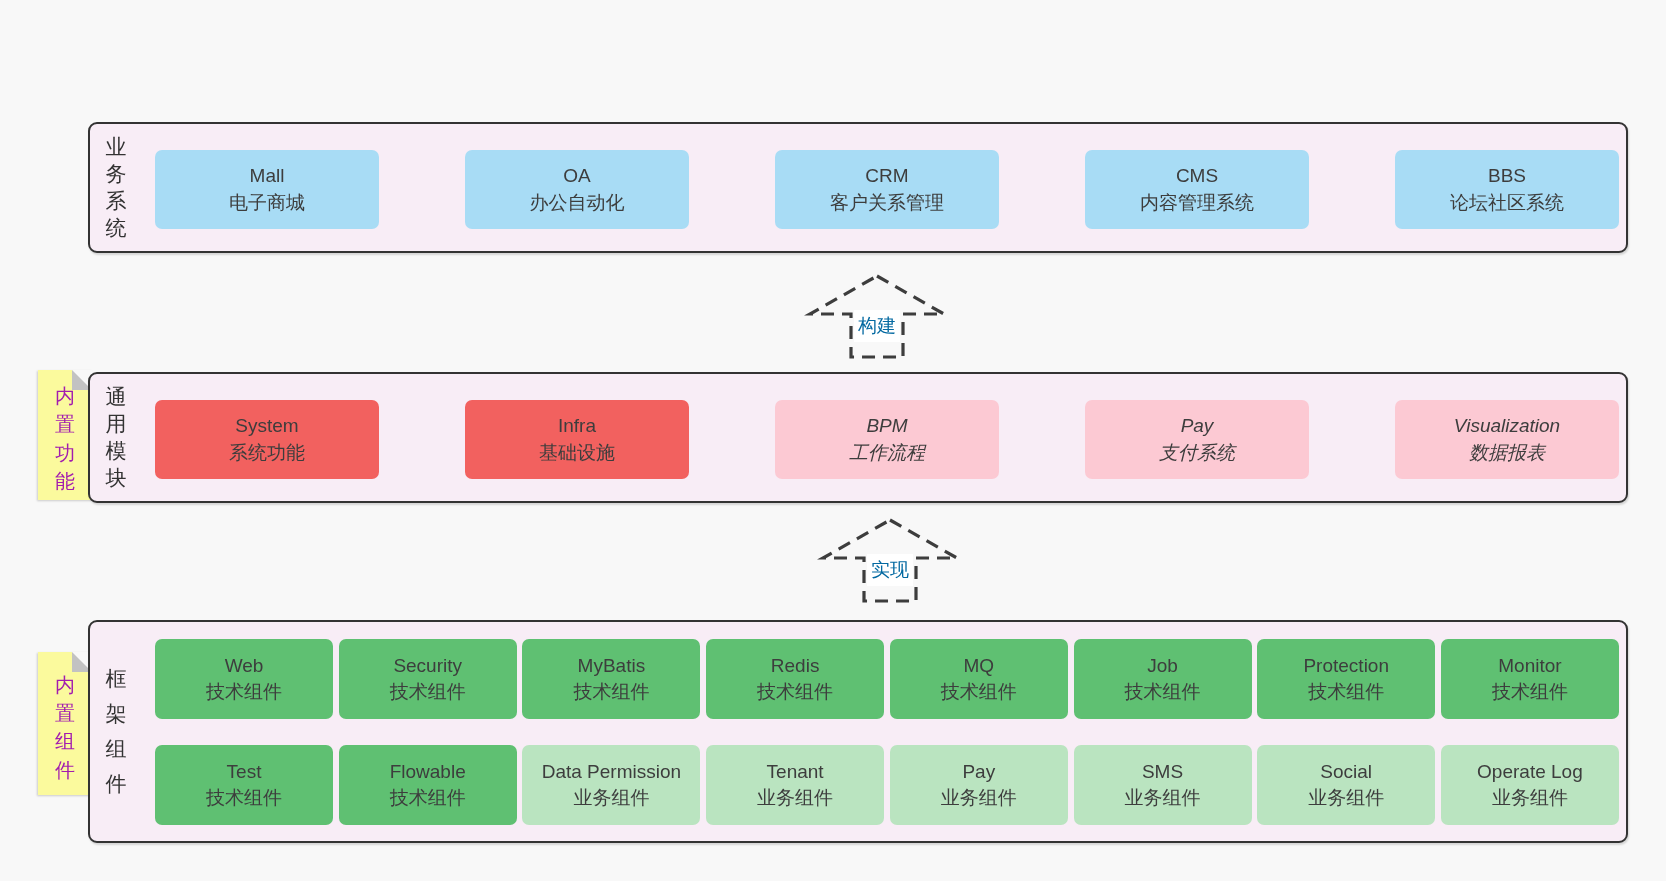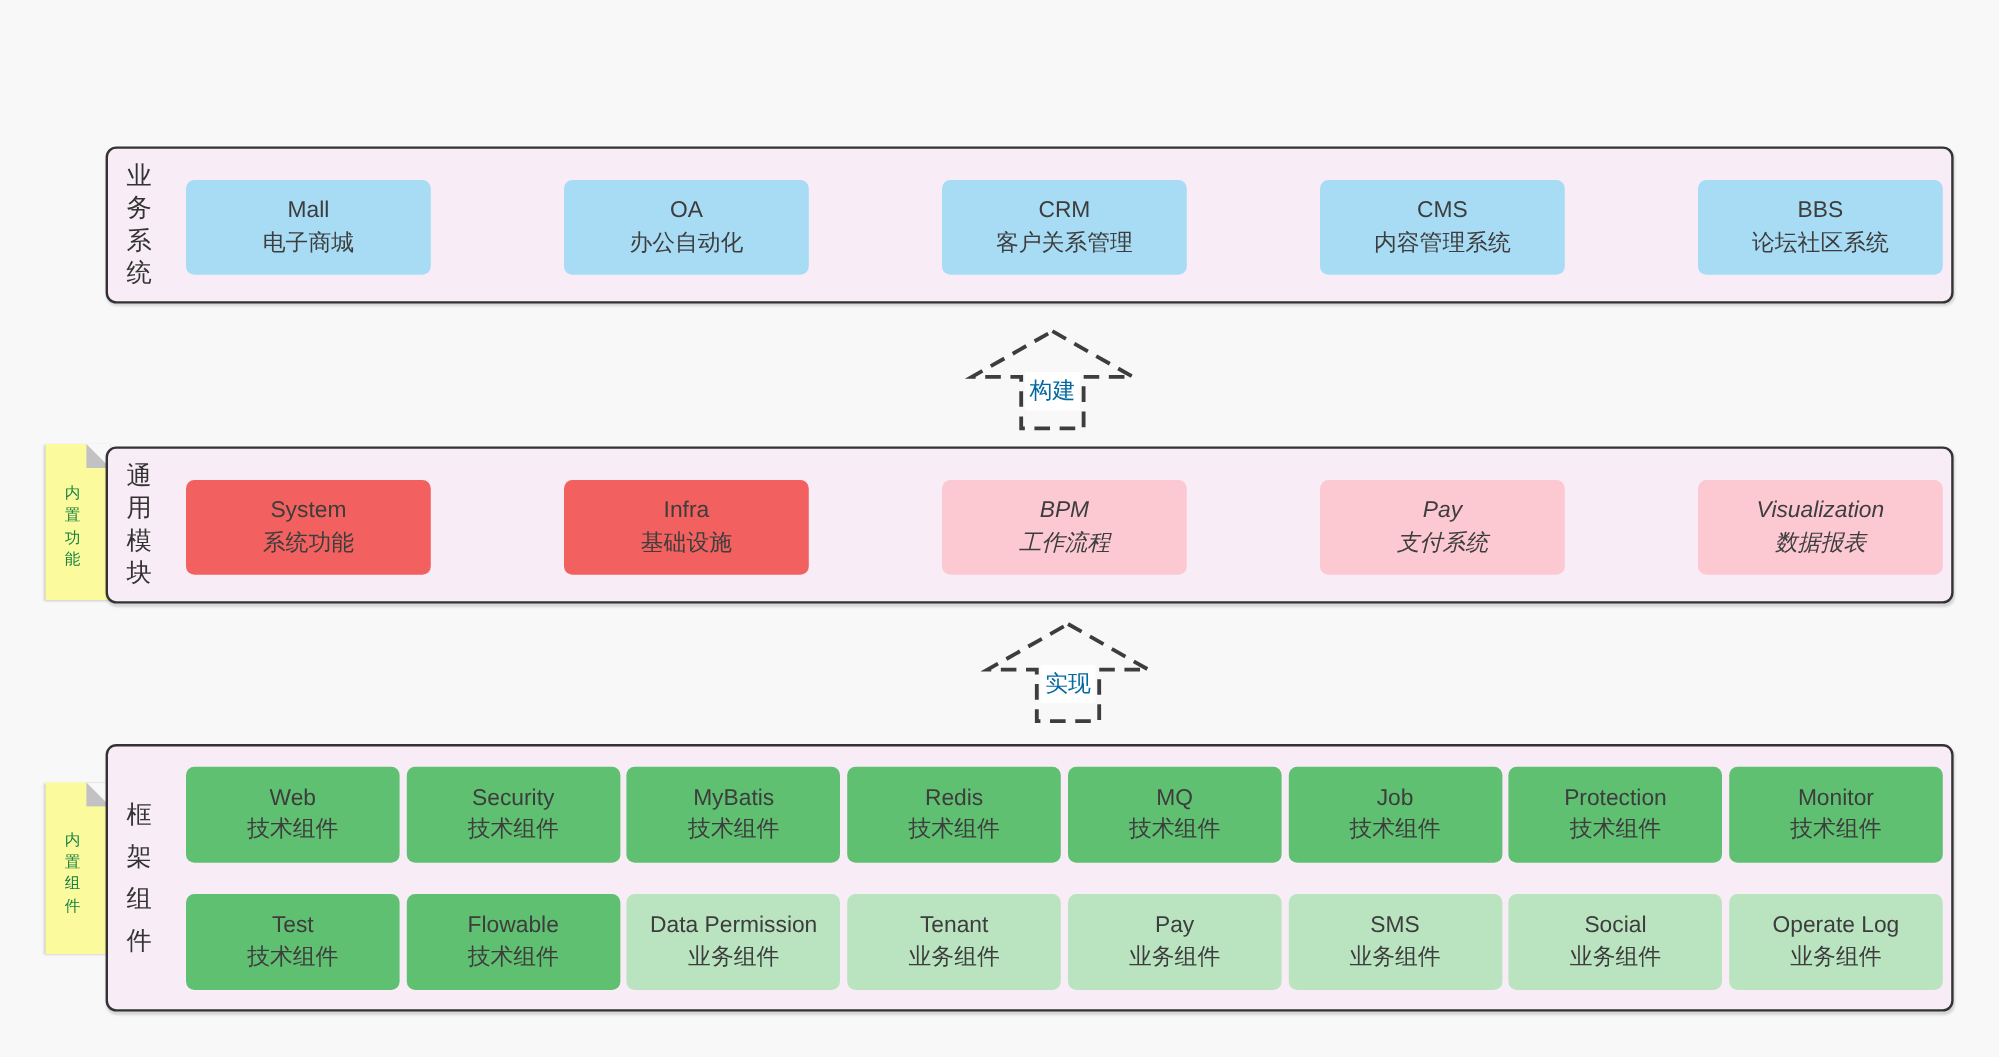--- a/index.html
+++ b/index.html
@@ -59,21 +59,21 @@
     flex-direction: column;
     justify-content: center;
     align-items: center;
     text-align: center;
     font-size: 19px;
     line-height: 1.38;
     padding: 0 12px;
     box-sizing: border-box;
     flex: none;
   }
-  #layer-business .box, #layer-modules .box { width: 204px; height: 79px; }
+  #layer-business .box, #layer-modules .box { width: 224px; height: 79px; }
   #layer-components .box { width: 178px; height: 80px; }
 
   .blue       { background: var(--blue, #a8dcf5); }
   .red        { background: var(--red, #f2615f); }
   .pink       { background: var(--pink, #fcc9d3); font-style: italic; }
   .green      { background: var(--green, #5fc072); }
   .lightgreen { background: var(--light-green, #bae4c0); }
 
   
   .arrow { position: absolute; width: 146px; height: 88px; z-index: 0; }
@@ -114,23 +114,24 @@
     border-color: var(--bg, #f8f8f8) var(--bg, #f8f8f8) var(--fold, #c2c2c2) var(--fold, #c2c2c2);
   }
   #note-features   { left: 38px; top: 370px; width: 54px; height: 130px; }
   #note-components { left: 38px; top: 652px; width: 54px; height: 143px; }
   .note .vtext {
     position: absolute;
     left: 50%; top: 50%;
     transform: translate(-50%,-50%);
     width: 22px;
     word-break: break-all;
-    font-size: 13px;
+    text-align: center;
+    font-size: 20px;
     line-height: 1.42;
-    color: #15803d;
+    color: #a21caf;
     margin-top: 4px;
   }
 </style>
 </head>
 <body>
 
 <div class="canvas">
 
   <div class="note" id="note-features">
     <span class="vtext">内置功能</span>

